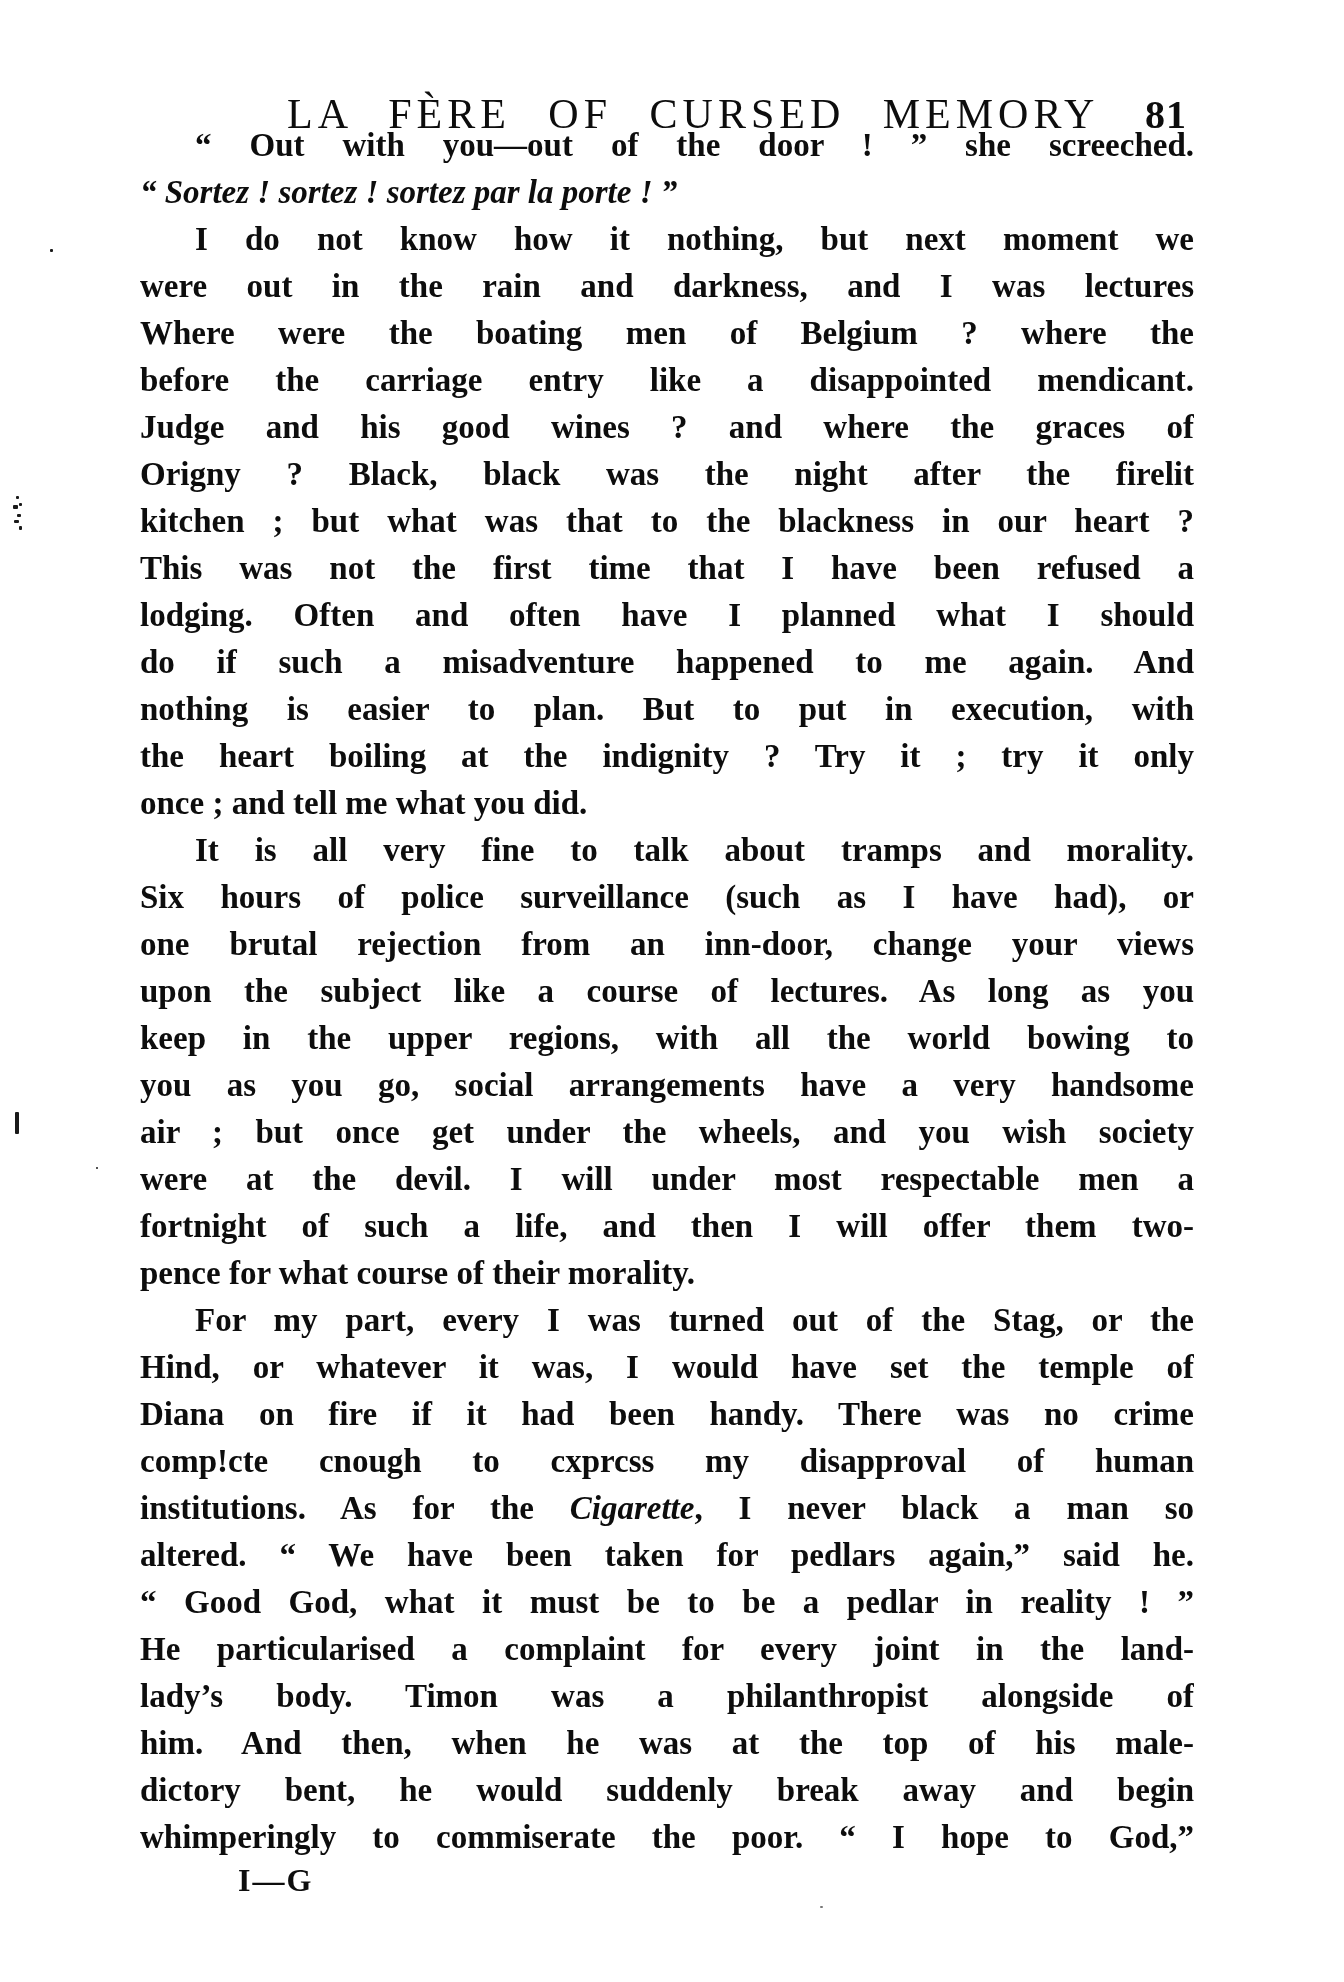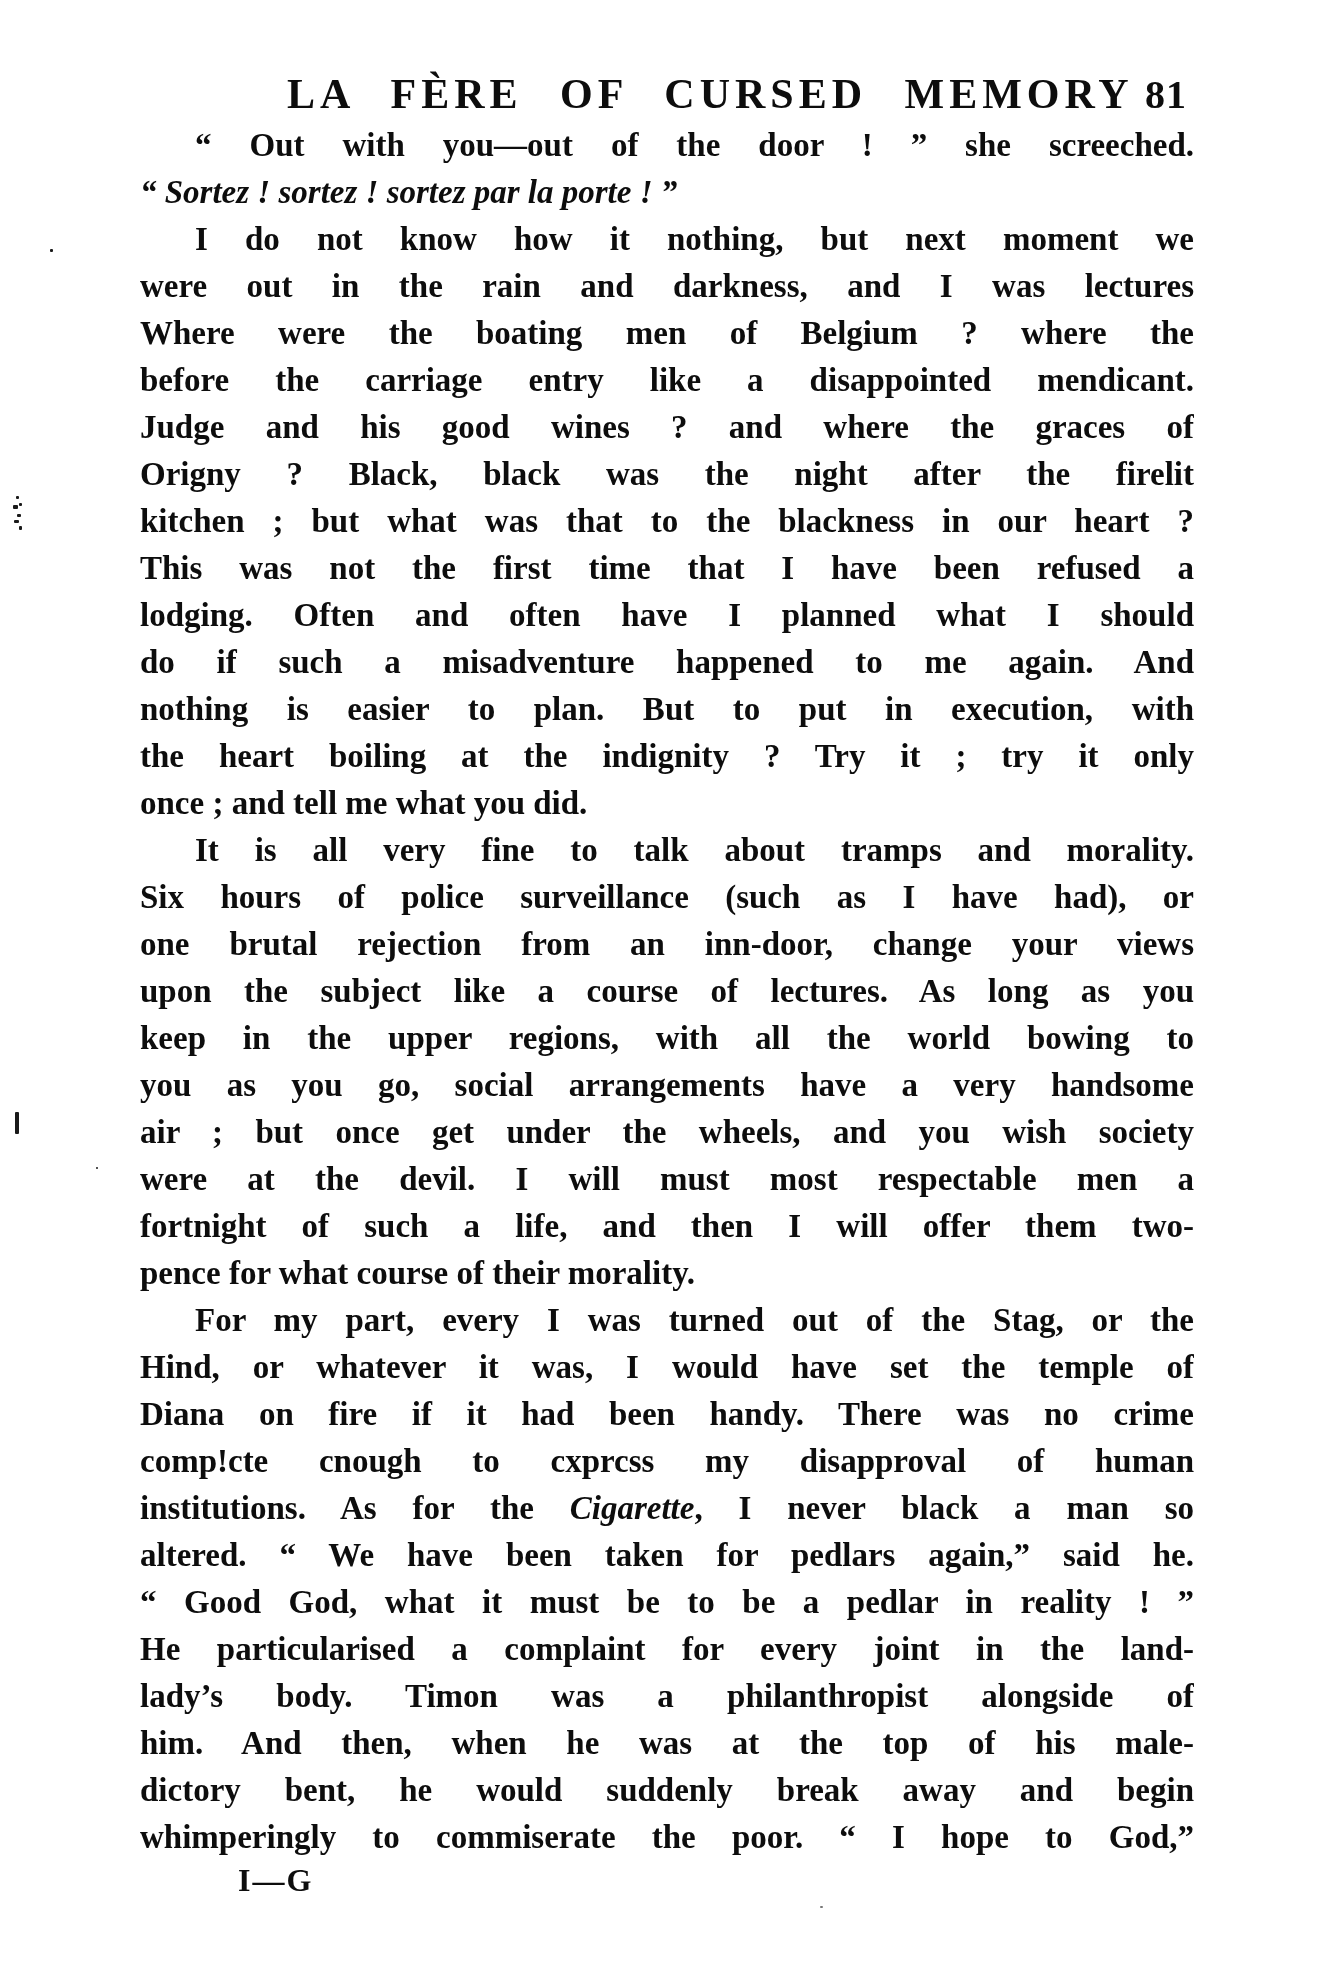--- a/index.html
+++ b/index.html
@@ -10,23 +10,24 @@
     color:#0d0d0d;
     font-family:"Liberation Serif","DejaVu Serif",serif;
     overflow:hidden;
   }
   .running-header{
     position:absolute;
     left:287px;right:157px;top:70px;
     display:flex;justify-content:space-between;align-items:baseline;
   }
   .running-title{
-    font-size:42px;font-weight:bold;
+    font-size:42px;font-weight:normal;
     letter-spacing:5px;word-spacing:22px;
     white-space:nowrap;
+    margin-top:20px;
   }
   .page-number{
     font-size:40px;font-weight:bold;letter-spacing:1px;
   }
   .textblock{
     position:absolute;
     left:140px;top:122px;width:1054px;
     font-size:33px;font-weight:bold;line-height:47px;
     text-align:justify;
   }
@@ -72,21 +73,21 @@
       <div class="line"><span>nothing is easier to plan.  But to put in execution, with</span></div>
       <div class="line"><span>the heart boiling at the indignity ?  Try it ;  try it only</span></div>
       <div class="line nojust"><span>once ;  and tell me what you did.</span></div>
       <div class="line indent"><span>It is all very fine to talk about tramps and morality.</span></div>
       <div class="line"><span>Six hours of police surveillance (such as I have had), or</span></div>
       <div class="line"><span>one brutal rejection from an inn-door, change your views</span></div>
       <div class="line"><span>upon the subject like a course of lectures.  As long as you</span></div>
       <div class="line"><span>keep in the upper regions, with all the world bowing to</span></div>
       <div class="line"><span>you as you go, social arrangements have a very handsome</span></div>
       <div class="line"><span>air ; but once get under the wheels, and you wish society</span></div>
-      <div class="line"><span>were at the devil.  I will must most respectable men a</span></div>
+      <div class="line"><span>were at the devil.  I will under most respectable men a</span></div>
       <div class="line"><span>fortnight of such a life, and then I will offer them two-</span></div>
       <div class="line nojust"><span>pence for what course of their morality.</span></div>
       <div class="line indent"><span>For my part, every I was turned out of the Stag, or the</span></div>
       <div class="line"><span>Hind, or whatever it was, I would have set the temple of</span></div>
       <div class="line"><span>Diana on fire if it had been handy.  There was no crime</span></div>
       <div class="line"><span>comp!cte cnough to cxprcss my disapproval of human</span></div>
       <div class="line"><span>institutions.  As for the </span><span class="it">Cigarette</span><span>, I never black a man so</span></div>
       <div class="line"><span>altered.  “ We have been taken for pedlars again,” said he.</span></div>
       <div class="line"><span>“ Good God, what it must be to be a pedlar in reality ! ”</span></div>
       <div class="line"><span>He particularised a complaint for every joint in the land-</span></div>

